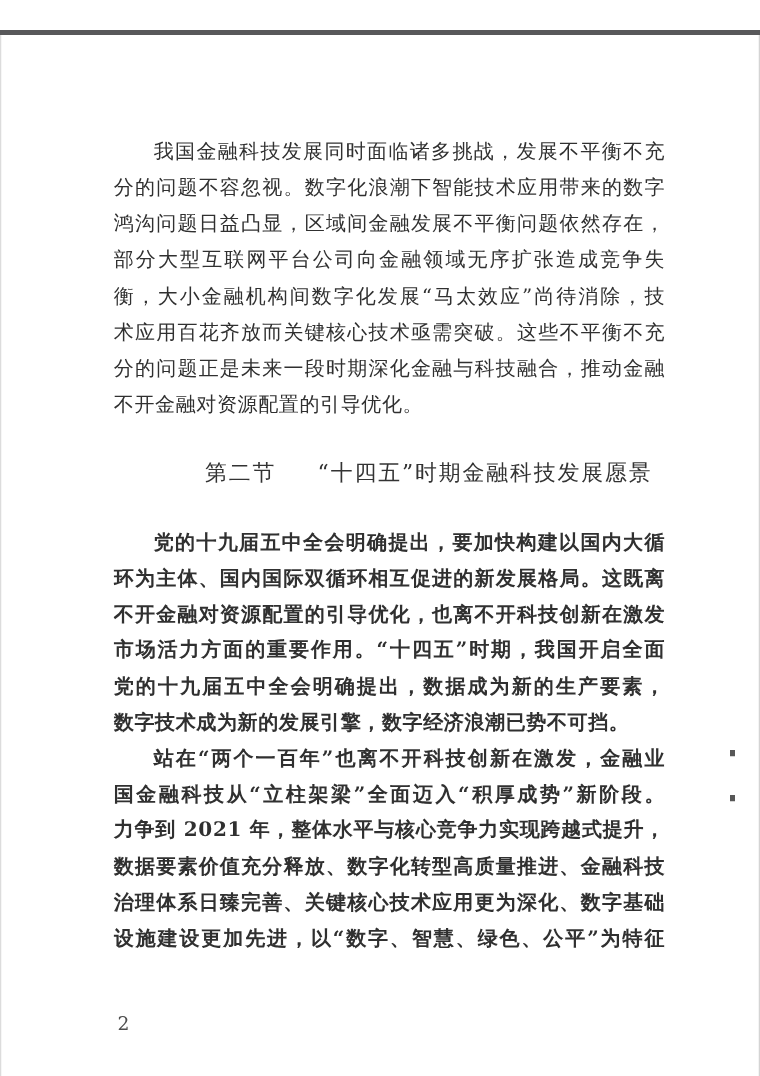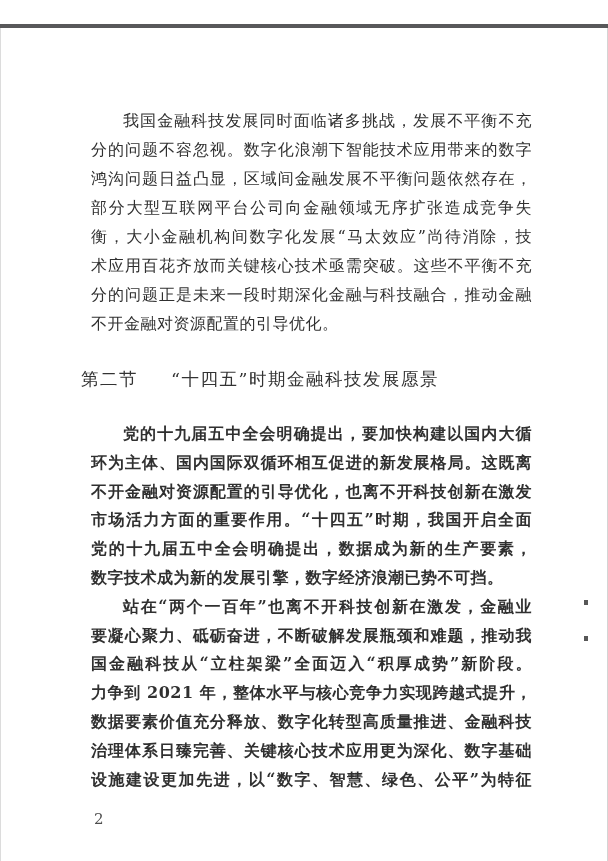--- a/index.html
+++ b/index.html
@@ -53,21 +53,21 @@
   .heading {
     position: absolute;
     left: 91px;
     top: 340px;
     width: 441px;
     height: 30px;
     line-height: 30px;
     font-size: 17.5px;
     letter-spacing: 1.5px;
     display: flex;
-    justify-content: flex-start;
+    justify-content: flex-end;
     transform: translateX(-10px);
     color: #333333;
   }
   .heading-gap { display: inline-block; width: 33px; }
   .page-number {
     position: absolute;
     left: 94px;
     top: 786px;
     font-size: 15px;
     color: #4d4d4d;
@@ -108,21 +108,20 @@
   </div>
 
   <div class="text-block block-b">
     <div class="ln indent">党的十九届五中全会明确提出，要加快构建以国内大循</div>
     <div class="ln">环为主体、国内国际双循环相互促进的新发展格局。这既离</div>
     <div class="ln">不开金融对资源配置的引导优化，也离不开科技创新在激发</div>
     <div class="ln">市场活力方面的重要作用。“十四五”时期，我国开启全面</div>
     <div class="ln">党的十九届五中全会明确提出，数据成为新的生产要素，</div>
     <div class="ln end">数字技术成为新的发展引擎，数字经济浪潮已势不可挡。</div>
     <div class="ln indent">站在“两个一百年”也离不开科技创新在激发，金融业</div>
-    <div class="ln">要凝心聚力、砥砺奋进，不断破解发展瓶颈和难题，推动我</div>
     <div class="ln">国金融科技从“立柱架梁”全面迈入“积厚成势”新阶段。</div>
     <div class="ln">力争到 2021 年，整体水平与核心竞争力实现跨越式提升，</div>
     <div class="ln">数据要素价值充分释放、数字化转型高质量推进、金融科技</div>
     <div class="ln">治理体系日臻完善、关键核心技术应用更为深化、数字基础</div>
     <div class="ln">设施建设更加先进，以“数字、智慧、绿色、公平”为特征</div>
   </div>
 
   <div class="page-number">2</div>
 
   <div class="speck speck-1"></div>

